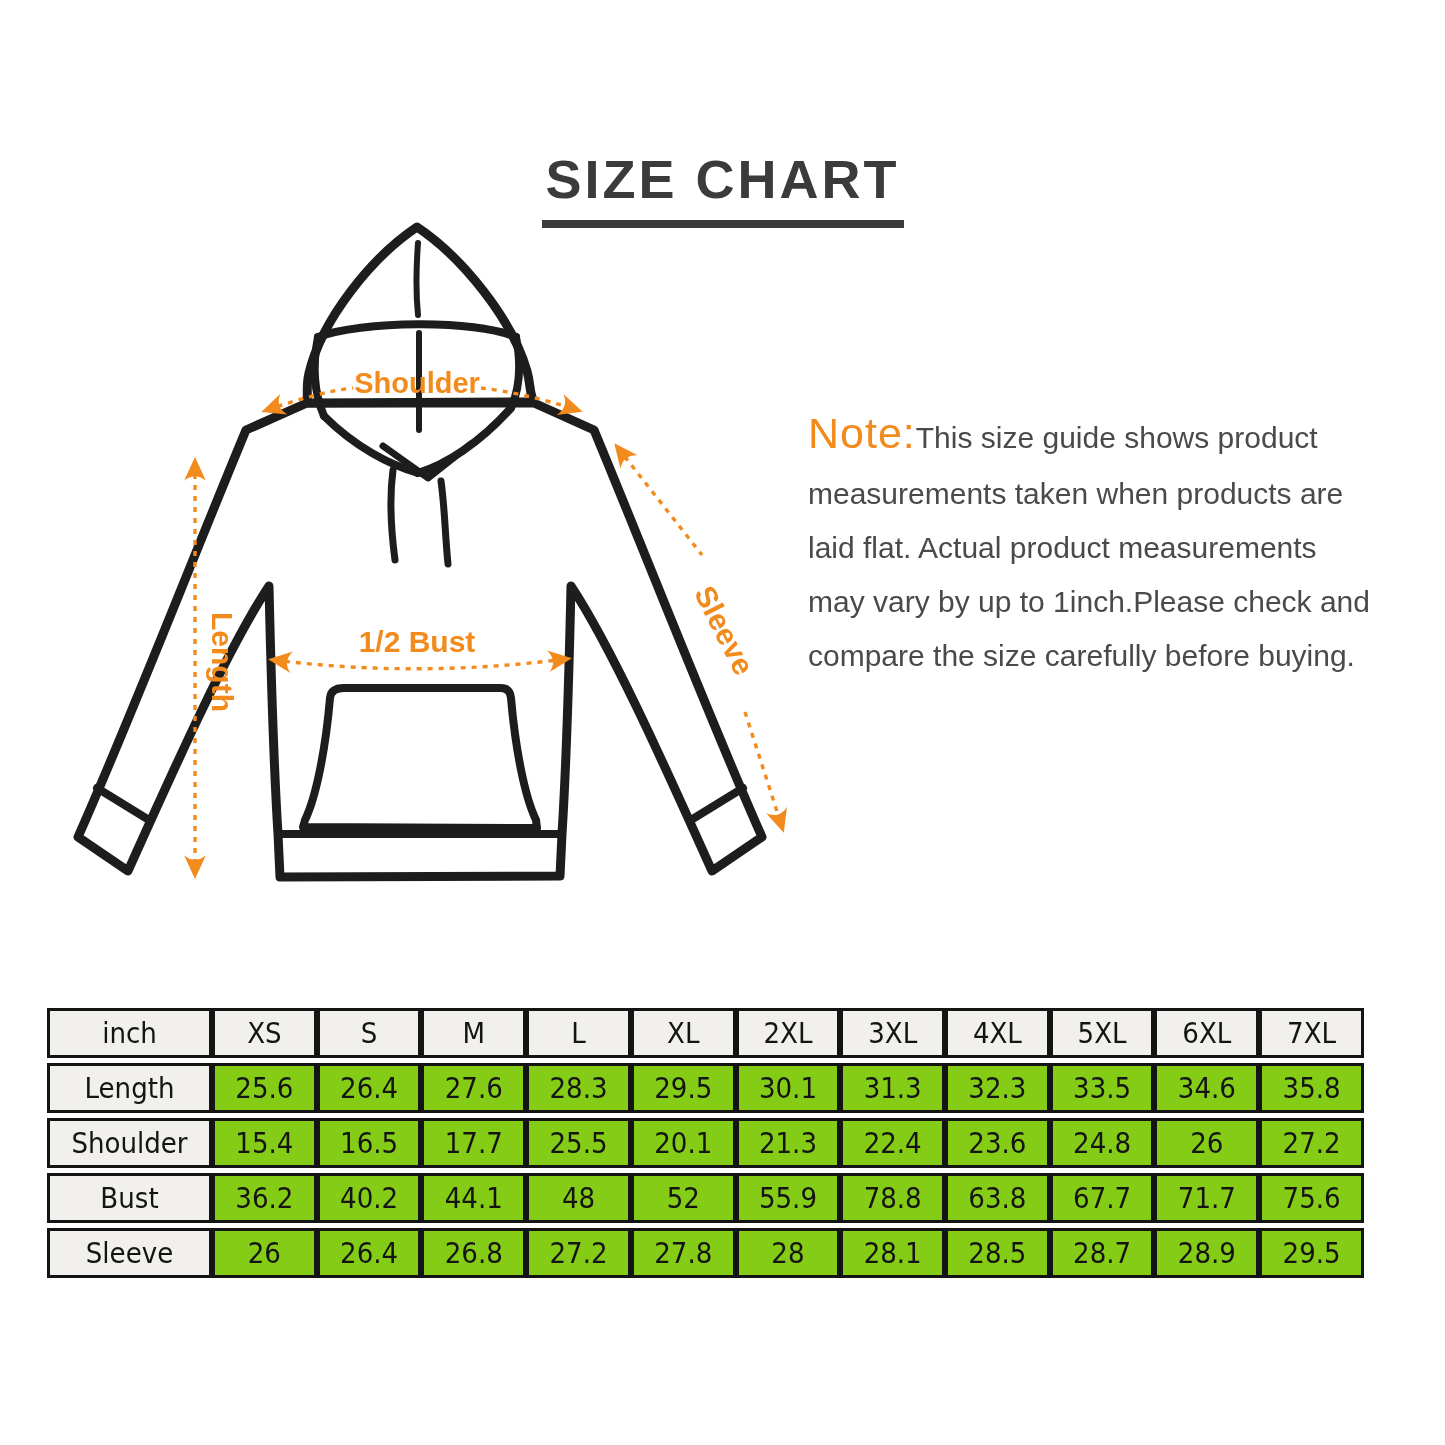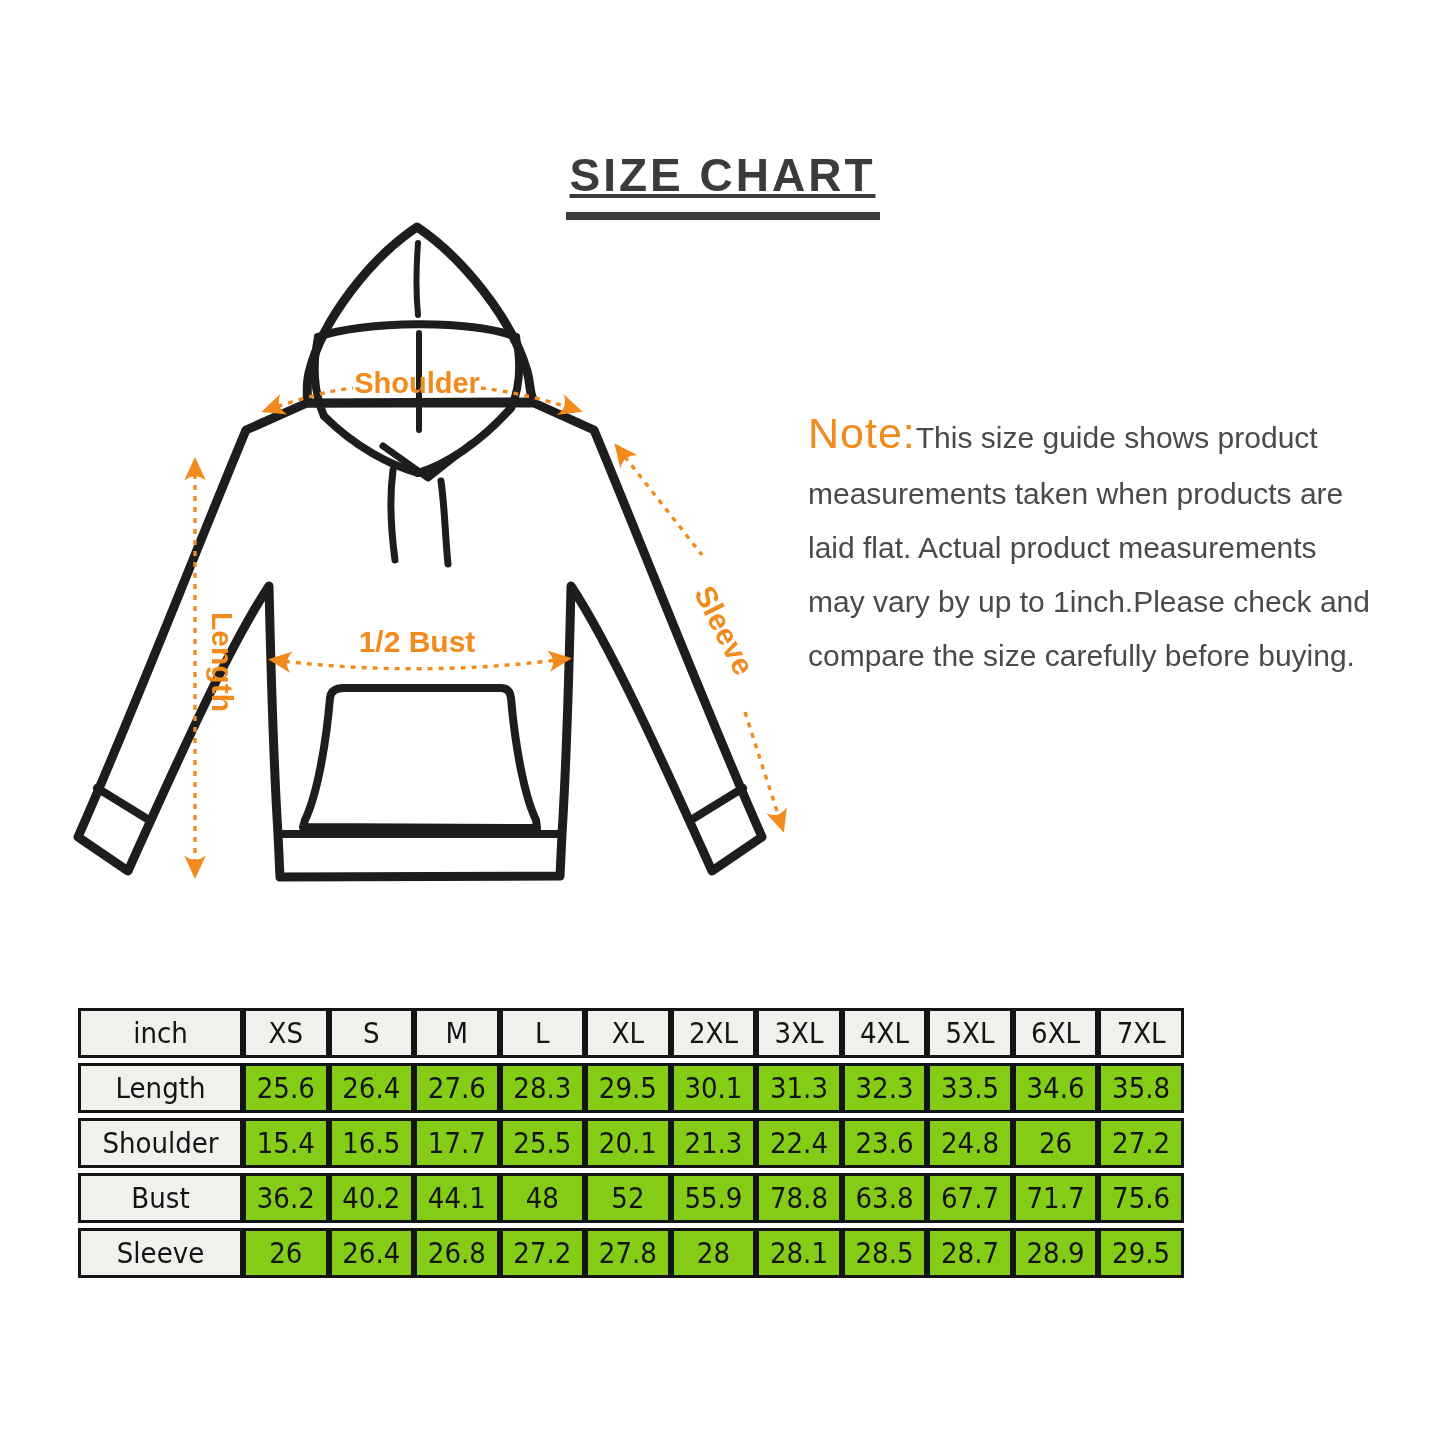--- a/index.html
+++ b/index.html
@@ -3,32 +3,32 @@
 <meta charset="utf-8">
 <style>
   html,body{margin:0;padding:0;}
   body{
     width:1445px;height:1445px;background:#ffffff;position:relative;
     font-family:"Liberation Sans", sans-serif;overflow:hidden;
   }
   
   .title-wrap{position:absolute;left:0;top:148px;width:1445px;text-align:center;}
   .title{
-    display:inline-block;font-size:46px;font-weight:bold;color:#3b3b3b;
-    letter-spacing:3px;border-bottom:8px solid #3b3b3b;padding:0 4px 10px 4px;text-decoration:underline;
+    display:inline-block;font-size:54px;font-weight:bold;color:#3b3b3b;
+    letter-spacing:3px;border-bottom:8px solid #3b3b3b;padding:0 4px 10px 4px;
   }
   
   .diagram{position:absolute;left:60px;top:215px;width:760px;height:720px;}
   
   .note{position:absolute;left:808px;top:404px;width:640px;color:#4a4a4a;}
   .note-line{font-size:30px;line-height:54px;white-space:nowrap;}
   .note-line.first{line-height:58px;}
   .note-label{font-size:43px;font-weight:normal;color:#f28a1c;letter-spacing:1px;}
   
-  .size-table-wrap{position:absolute;left:78px;top:1003px;width:1106px;}
+  .size-table-wrap{position:absolute;left:47px;top:1003px;width:1317px;}
   table.size{
     width:100%;border-collapse:separate;border-spacing:0 5px;table-layout:fixed;
     font-family:"DejaVu Sans", sans-serif;font-stretch:condensed;
   }
   table.size td{
     border:3px solid #141414;height:44px;text-align:center;vertical-align:middle;
     font-size:29px;color:#141414;background:#84cc16;padding:0;overflow:hidden;
   }
   table.size tr.head td{background:#f1f0ed;}
   table.size td.rowlabel{background:#f1f0ed;}

